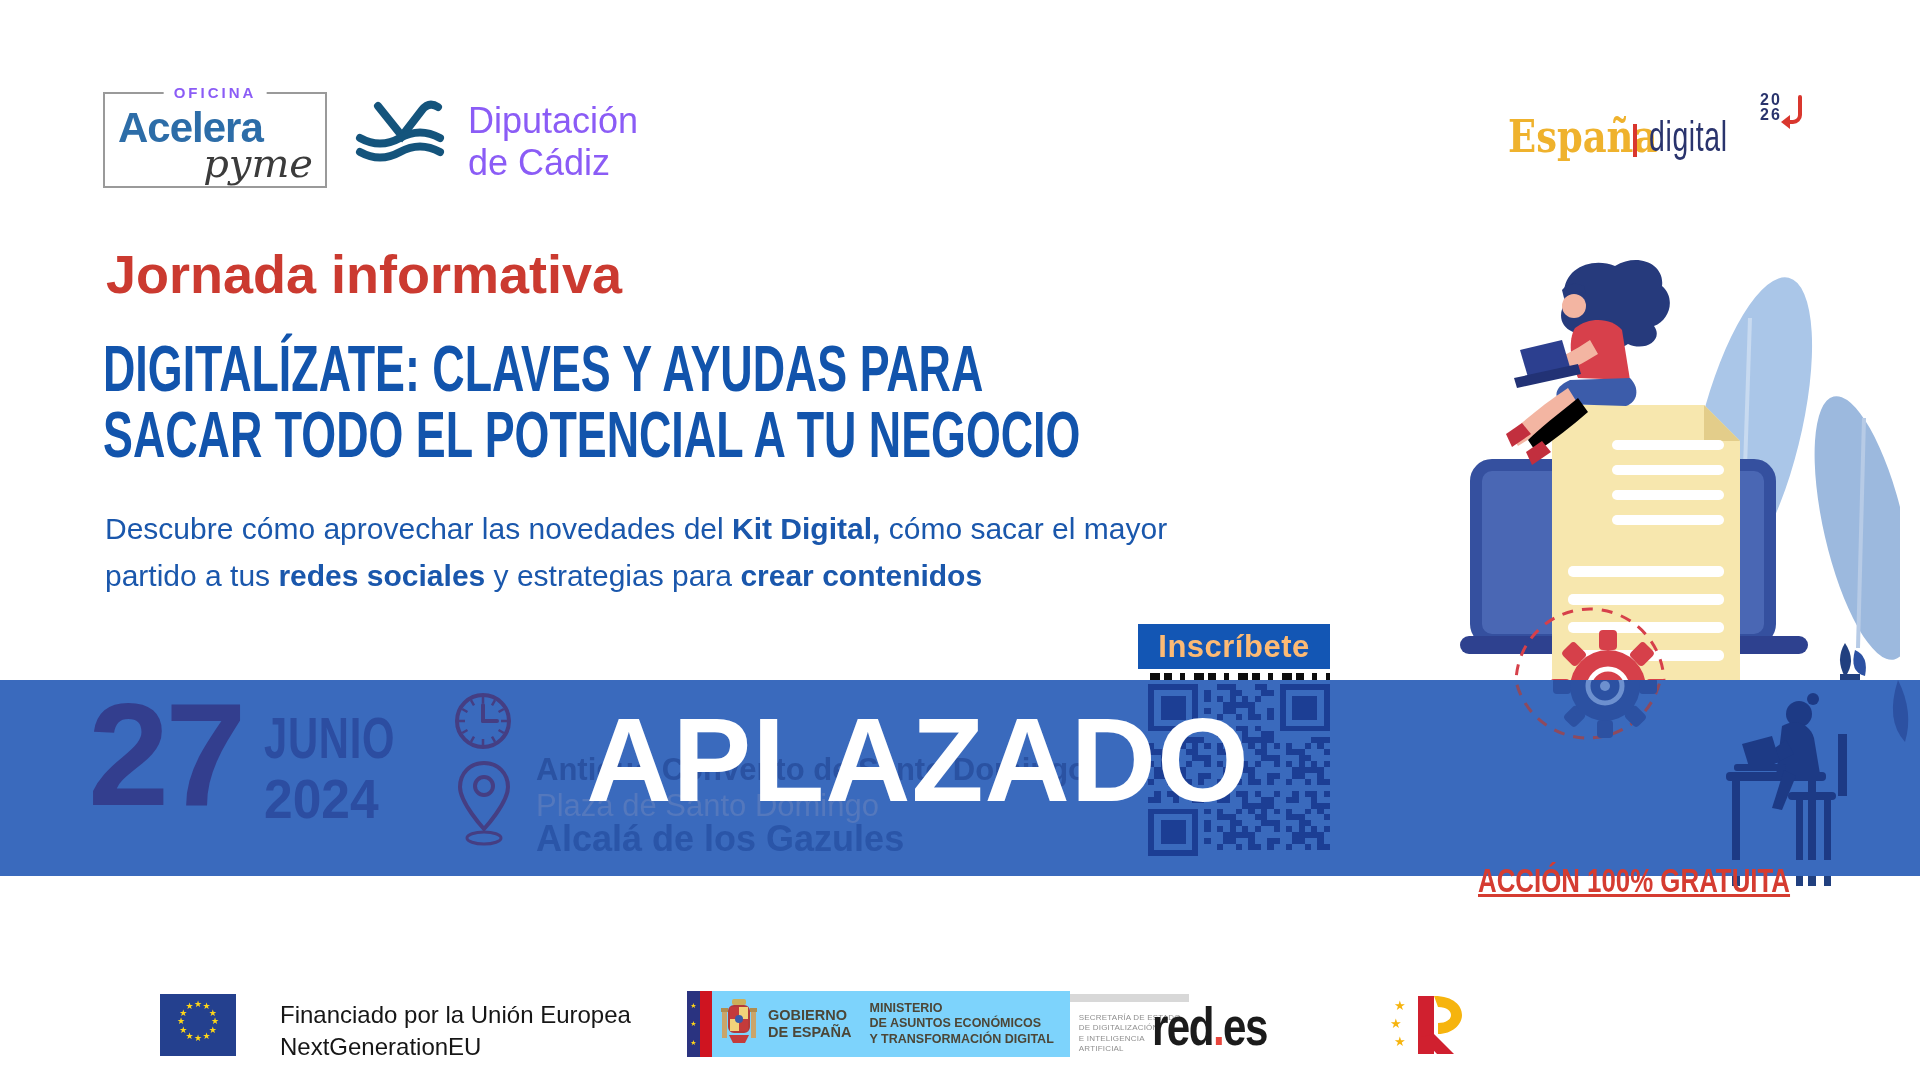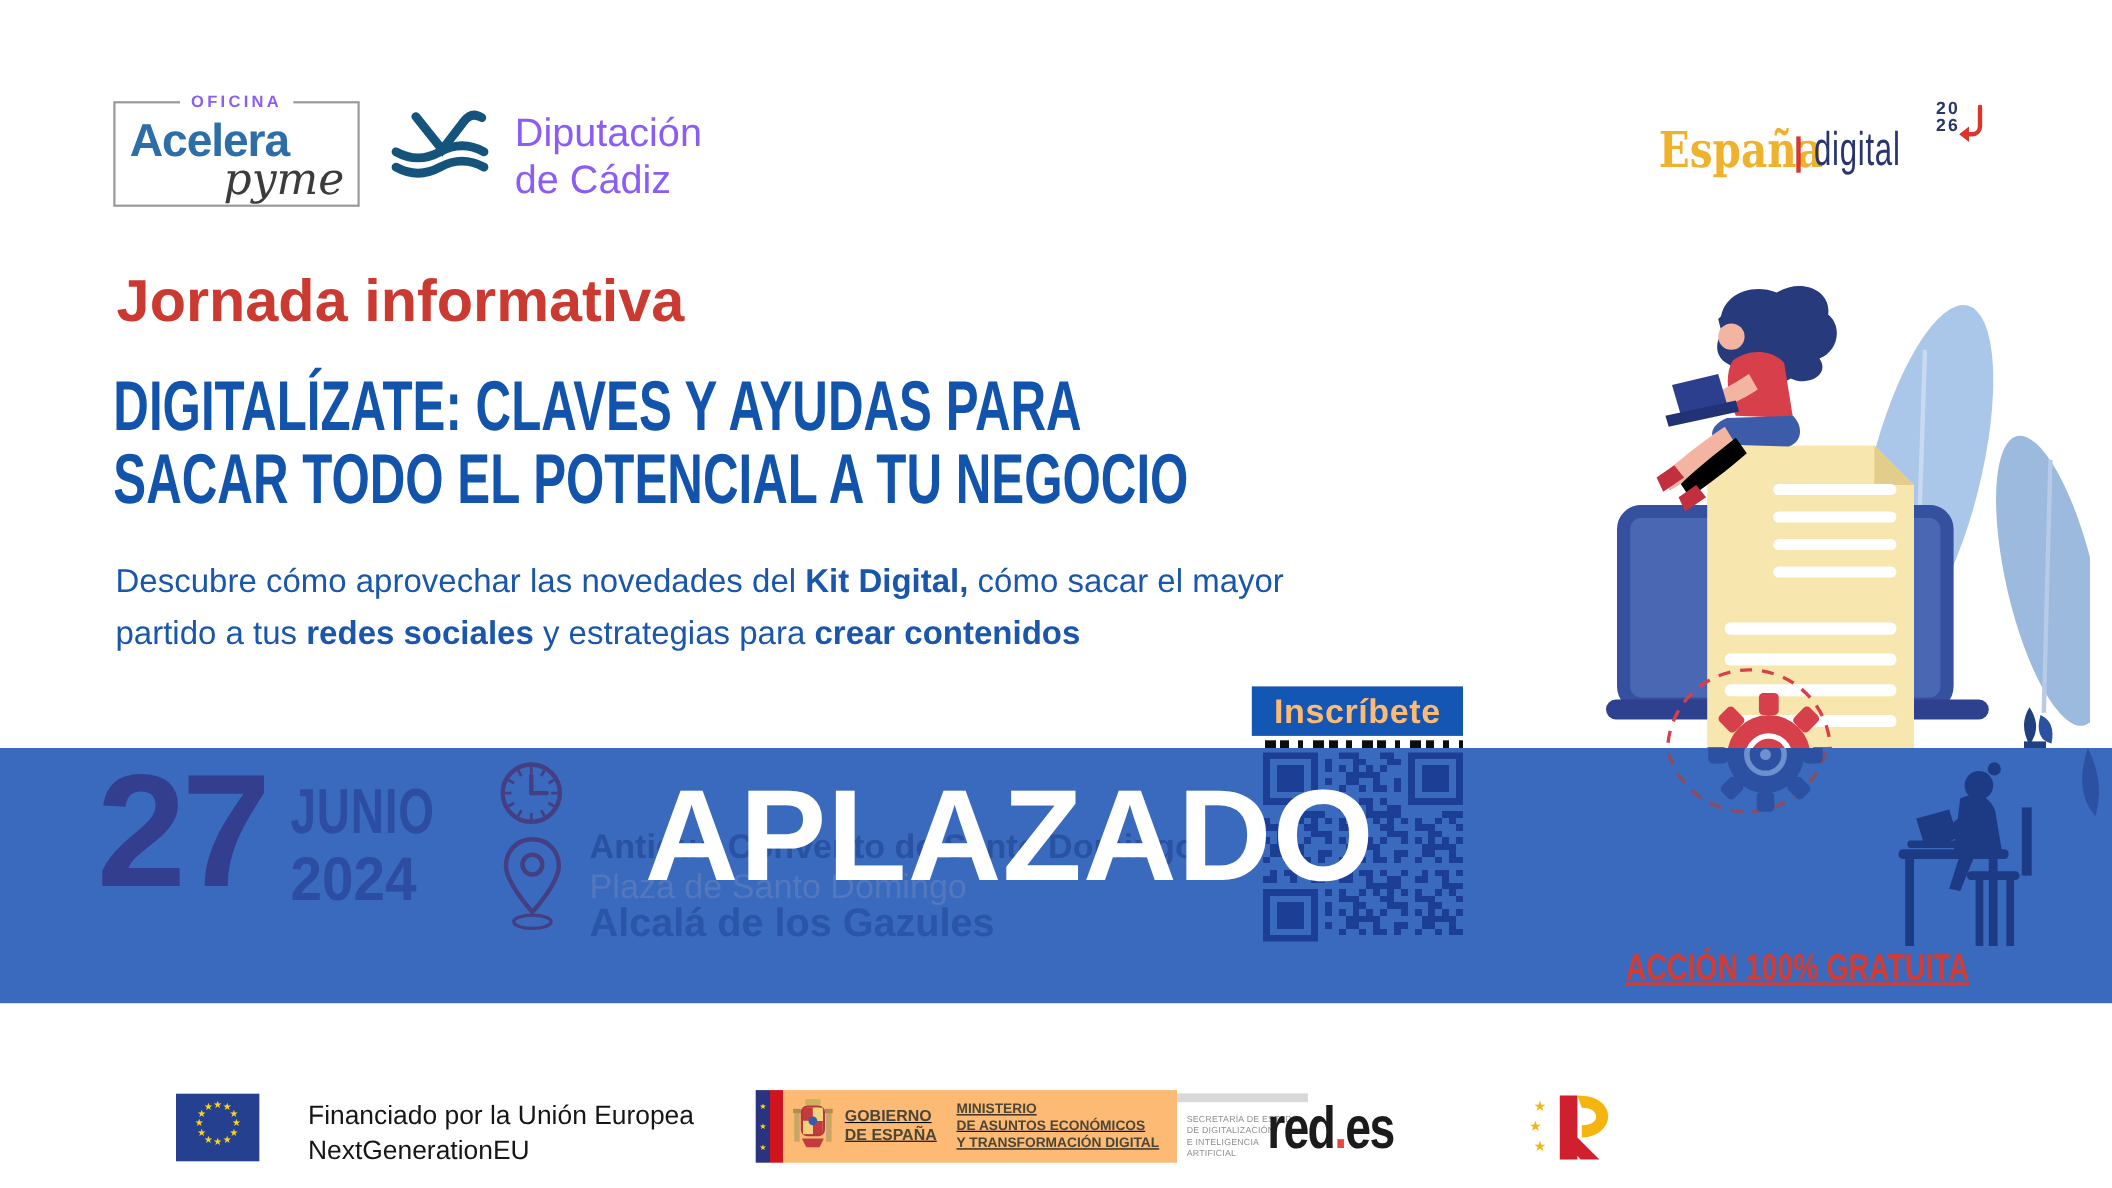--- a/index.html
+++ b/index.html
@@ -37,21 +37,21 @@
         font-size:31px;font-weight:bold;display:flex;align-items:center;justify-content:center;
         letter-spacing:.5px;cursor:pointer;}
   .qr-top-strip{left:1150px;top:673px;width:180px;height:11px;
         background:repeating-linear-gradient(90deg,#0d0d0d 0 10px,#ffffff 10px 14px,
         #0d0d0d 14px 22px,#ffffff 22px 30px,#0d0d0d 30px 35px,#ffffff 35px 44px);}
 
   
   .illus{left:1440px;top:228px;}
 
   
-  .band{left:0;top:680px;width:1920px;height:232px;background:#3a6abd;}
+  .band{left:0;top:680px;width:1920px;height:196px;background:#3a6abd;}
   .band .abs{position:absolute;}
   .band-art{left:0;top:0;}
   .day{left:88px;top:2px;font-size:146px;font-weight:bold;color:#333e8e;line-height:1;letter-spacing:-4px;}
   .month{left:264px;top:24px;font-size:58px;font-weight:bold;color:#2c4da1;
         transform:scaleX(.72);transform-origin:0 0;letter-spacing:1px;}
   .year{left:264px;top:86px;font-size:56px;font-weight:bold;color:#2c4da1;
         transform:scaleX(.92);transform-origin:0 0;}
   .clock{left:452px;top:10px;}
   .time{left:536px;top:14px;font-size:38px;font-weight:bold;color:#2353a6;white-space:nowrap;}
   .pin{left:455px;top:80px;}
@@ -65,21 +65,21 @@
   .accion{left:1478px;top:861px;font-size:34px;font-weight:bold;color:#d53c31;
         text-decoration:underline;transform:scaleX(.76);transform-origin:0 0;white-space:nowrap;}
 
   
   .eu-flag{left:160px;top:994px;}
   .eu-text{left:280px;top:999px;font-size:24px;color:#161616;line-height:1.32;white-space:nowrap;}
   .gob{left:687px;top:991px;height:66px;display:flex;align-items:stretch;}
   .gob-eu{width:13px;background:#2a3380;display:flex;flex-direction:column;
         justify-content:space-evenly;align-items:center;color:#ffd617;font-size:7px;}
   .gob-red{width:12px;background:#cf1420;}
-  .gob-yellow{background:#fdba74;display:flex;align-items:center;padding:0 16px 0 8px;text-decoration:underline;}
+  .gob-yellow{background:#7dd3fc;display:flex;align-items:center;padding:0 16px 0 8px;}
   .gob-gobierno{font-size:14.5px;font-weight:bold;color:#4c4637;line-height:1.2;margin:0 18px 0 10px;}
   .gob-ministerio{font-size:12.5px;font-weight:bold;color:#4c4637;line-height:1.25;}
   .gob-white{width:106px;position:relative;background:#fff;padding:22px 4px 0 9px;}
   .gob-white:before{content:"";position:absolute;top:3px;left:0;right:0;height:8px;background:#d8d8d8;}
   .gob-secretaria{font-size:8px;color:#8f8f8f;line-height:1.3;letter-spacing:.2px;}
   .redes{left:1152px;top:995px;font-size:54px;font-weight:bold;color:#1b1b1b;letter-spacing:-2px;
         transform:scaleX(.78);transform-origin:0 0;white-space:nowrap;}
   .redes .dot{color:#e8453c;}
   .tr-logo{left:1388px;top:992px;}
   .plan-text{left:1480px;top:997px;font-size:21.5px;font-weight:bold;color:#58595b;line-height:1.16;white-space:nowrap;}

